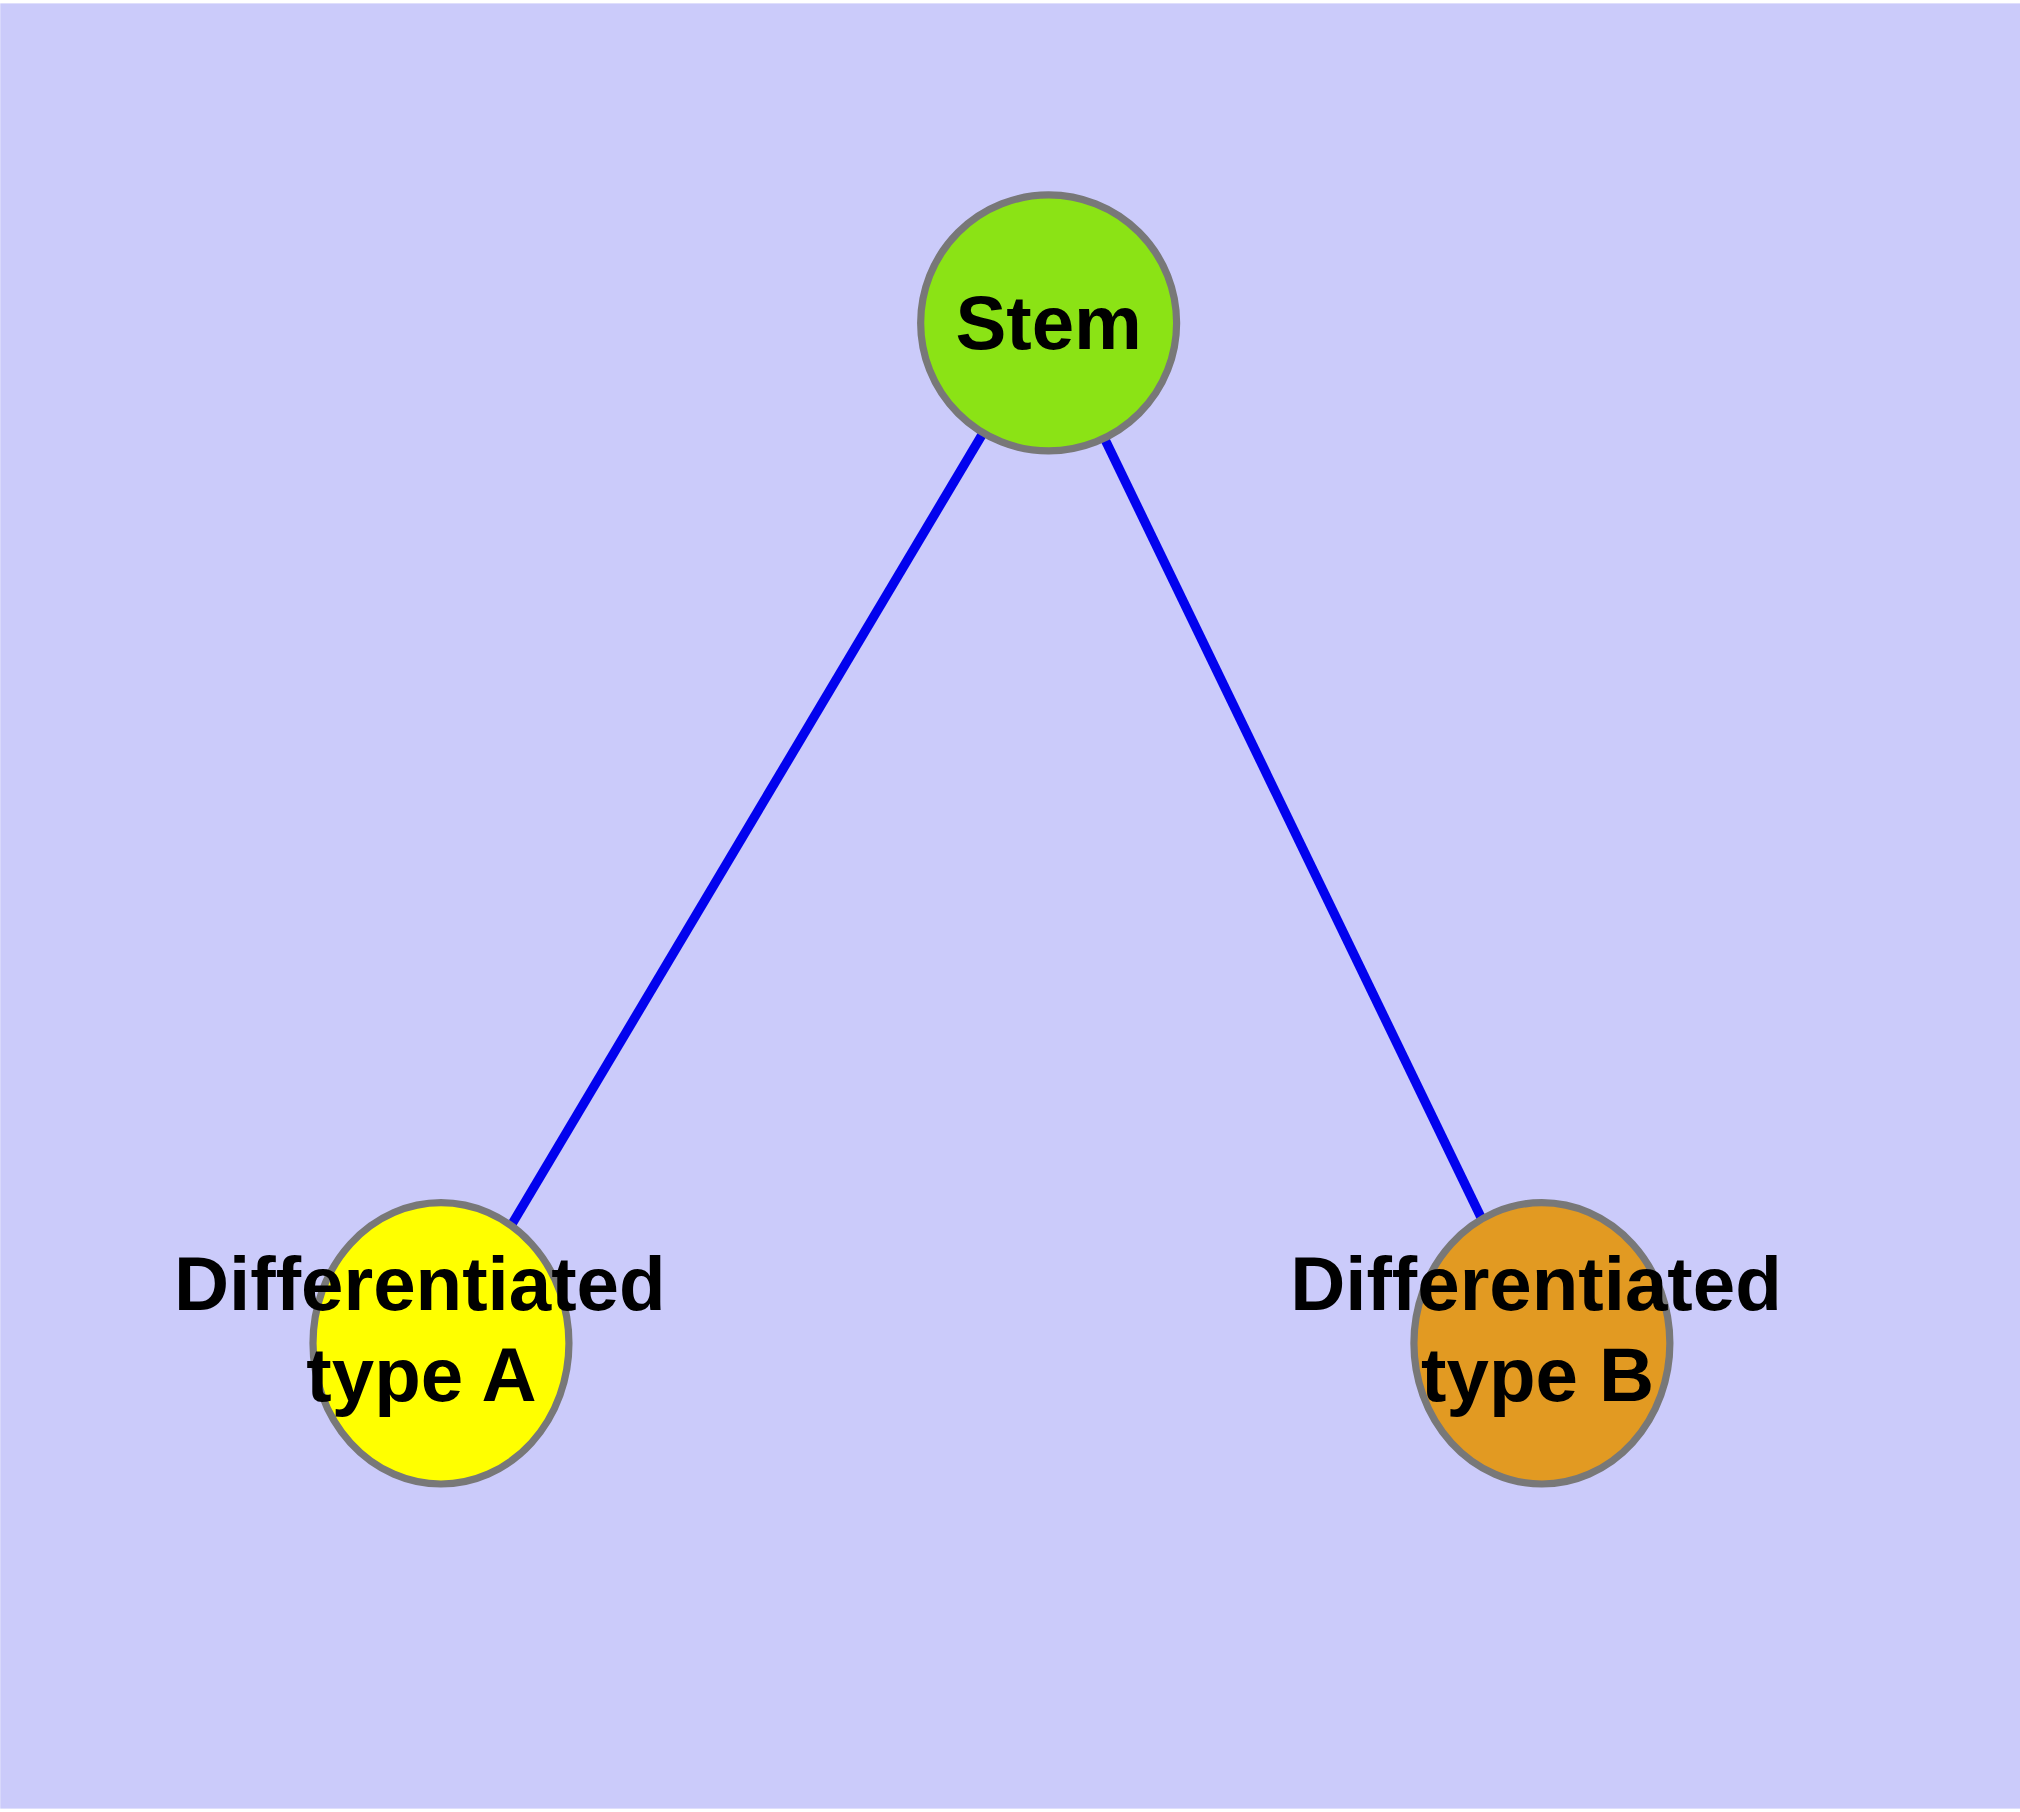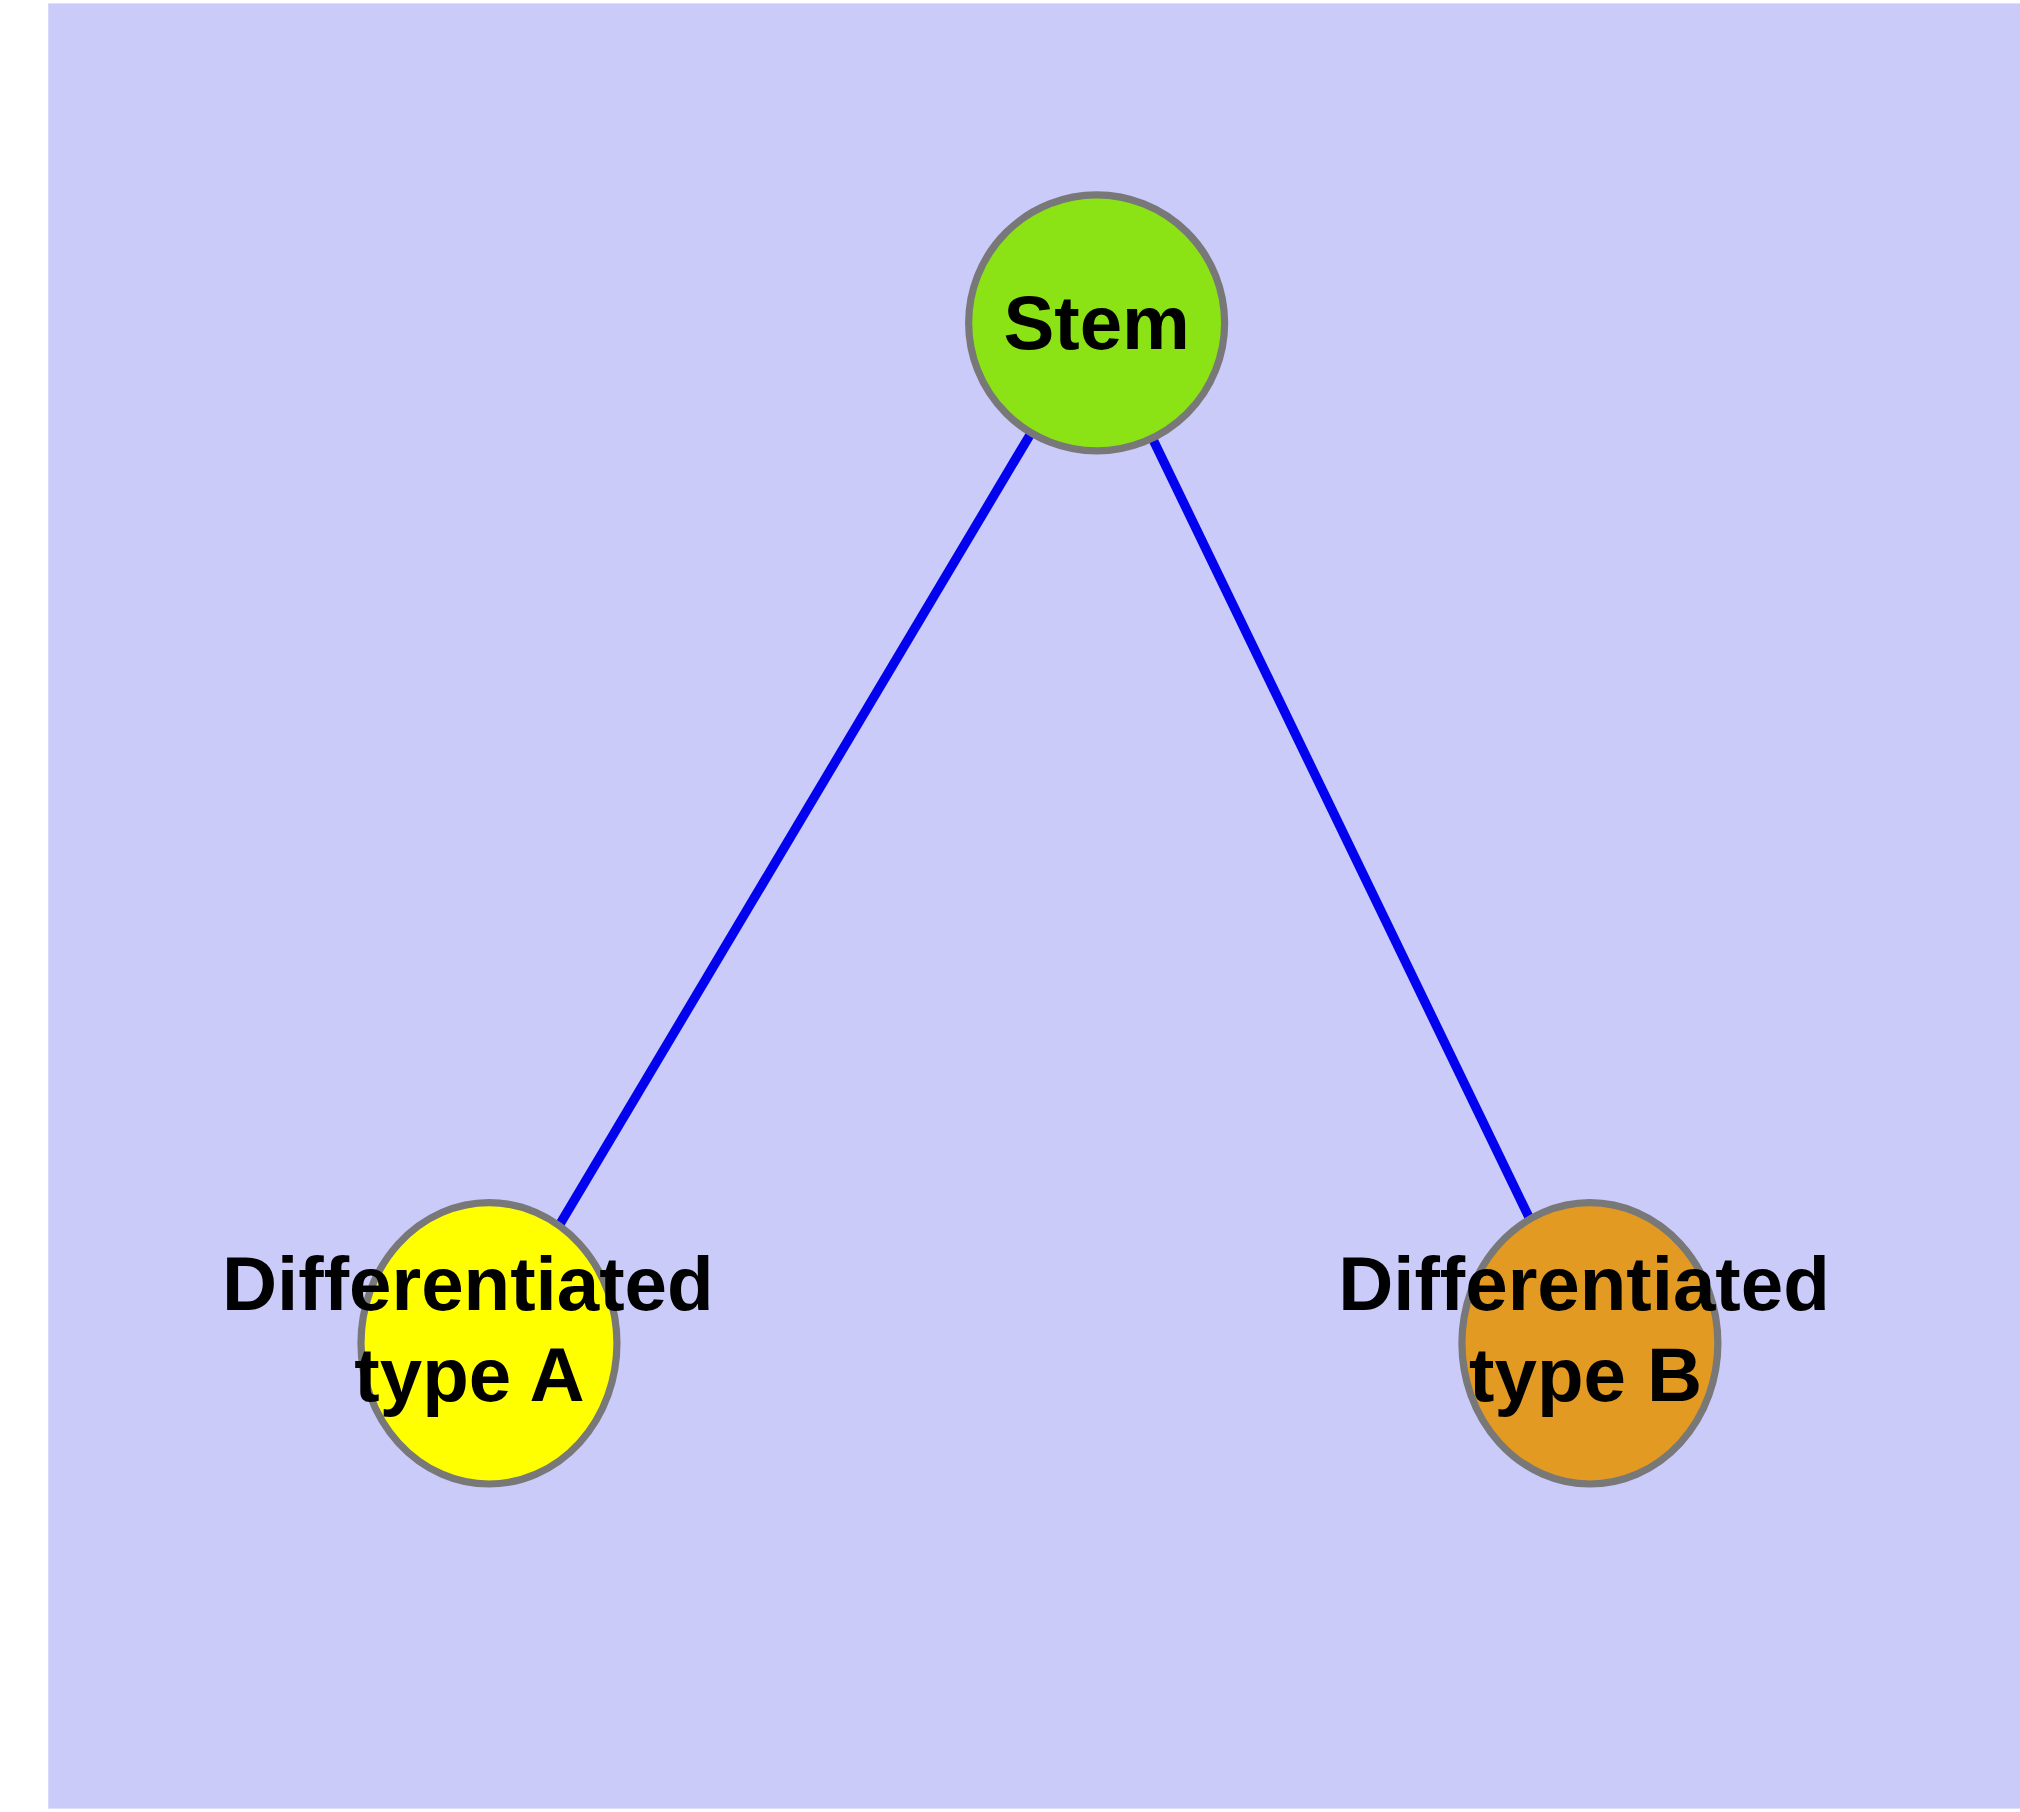--- a/index.html
+++ b/index.html
@@ -8,21 +8,20 @@
     width: 2021px;
     height: 1812px;
     background: #ffffff;
     overflow: hidden;
     font-family: "Liberation Sans", sans-serif;
   }
   .stage {
     position: relative;
     width: 1768px;
     height: 1812px;
-    margin-left: 48px;
   }
   svg {
     display: block;
   }
   .node-label {
     font-family: "Liberation Sans", "DejaVu Sans", sans-serif;
     font-weight: bold;
     font-size: 90px;
     fill: #000000;
   }

